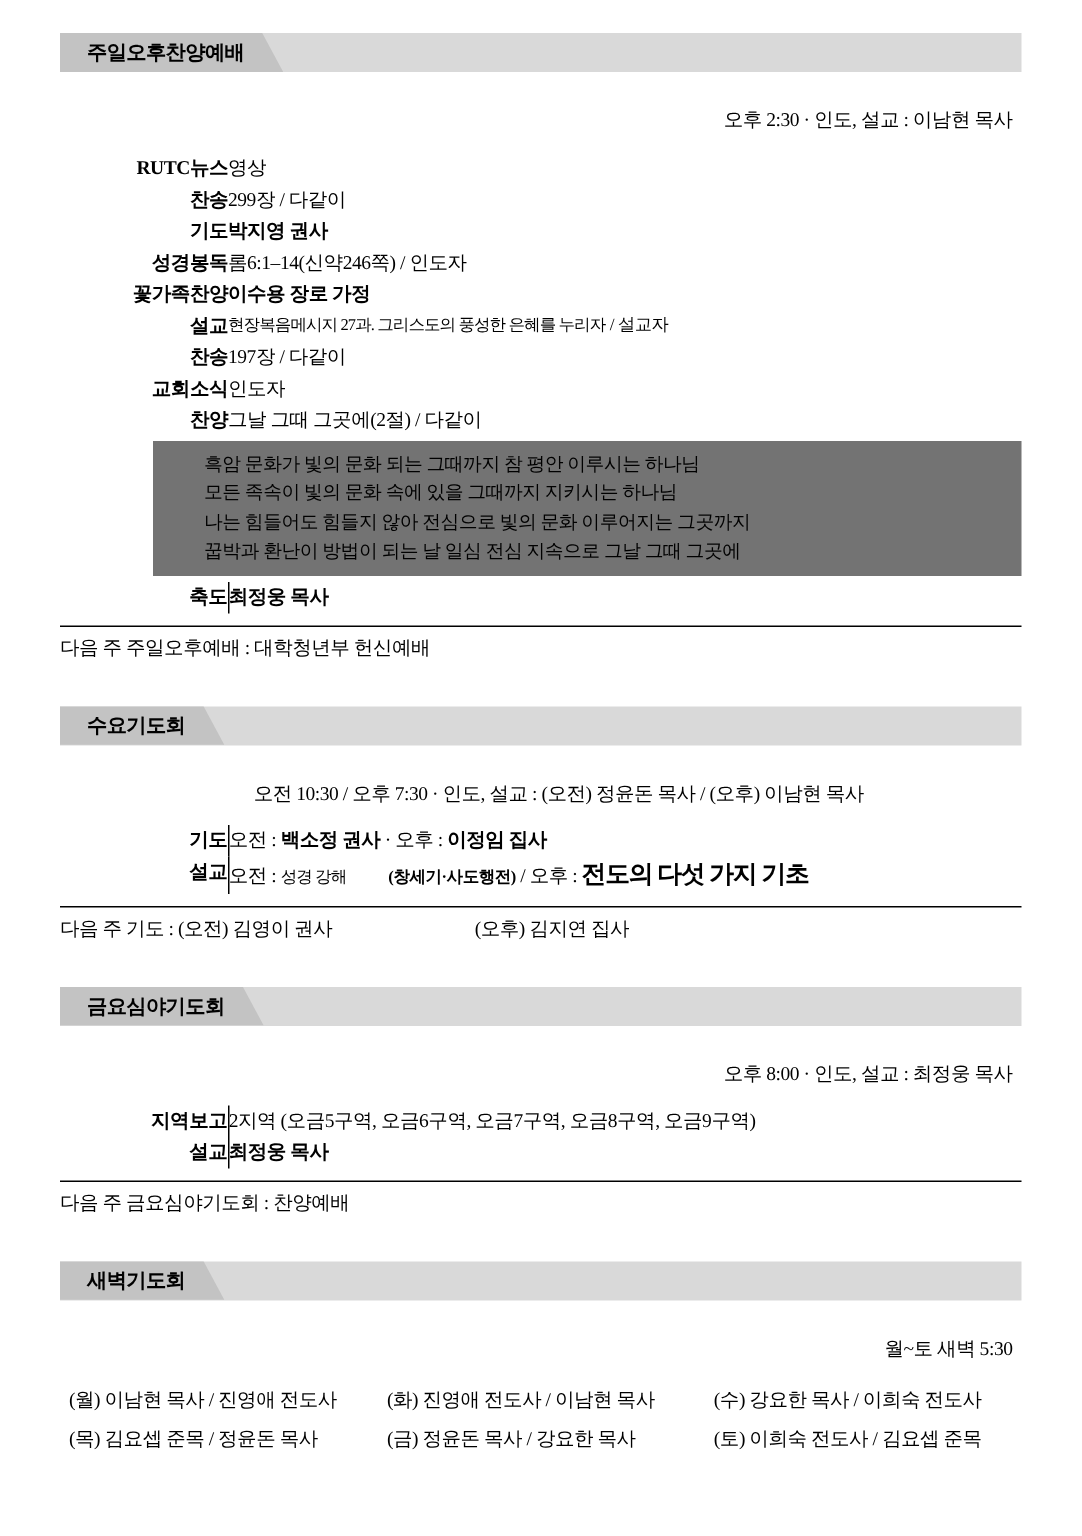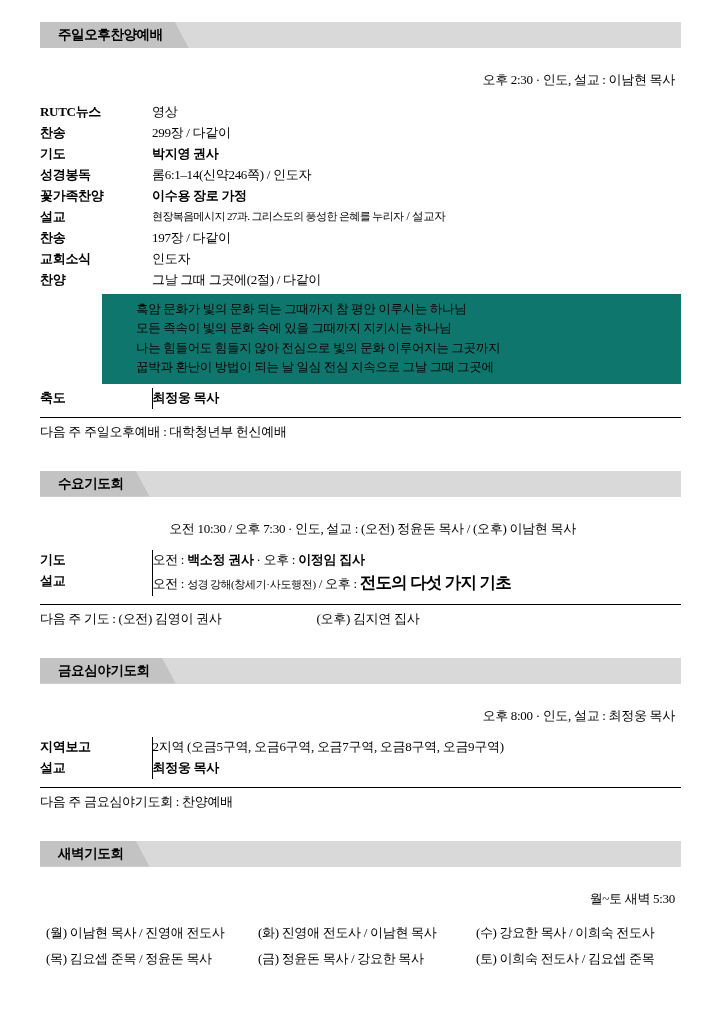--- a/index.html
+++ b/index.html
@@ -67,36 +67,37 @@
   table.prog td {
     padding: 1.5px 0;
     vertical-align: top;
     letter-spacing: -0.3px;
   }
   td.lbl {
     width: 112px;
     padding-left: 22px;
     font-weight: bold;
     white-space: nowrap;
+    text-align: right;
   }
   td.val {
     padding-left: 12px;
   }
   td.val.rule {
     border-left: 1.6px solid #000;
   }
   .b { font-weight: bold; }
   .big { font-size: 11px; font-weight: normal; letter-spacing: -0.6px; }
   .bigger { font-size: 16.5px; font-weight: bold; letter-spacing: -0.8px; }
-  .sm { font-size: 11px; font-weight: normal; }
+  .sm { font-size: 11px; font-weight: bold; margin-left: 28px; }
   .smb { font-size: 11.5px; }
 
   
   .lyrics {
-    background: #0f766e;
+    background: #737373;
     margin: 4px 0 4px 62px;
     padding: 6px 10px 6px 34px;
     font-size: 12.5px;
     line-height: 1.55;
     letter-spacing: -0.3px;
   }
 
   
   .note {
     border-top: 1.2px solid #000;

